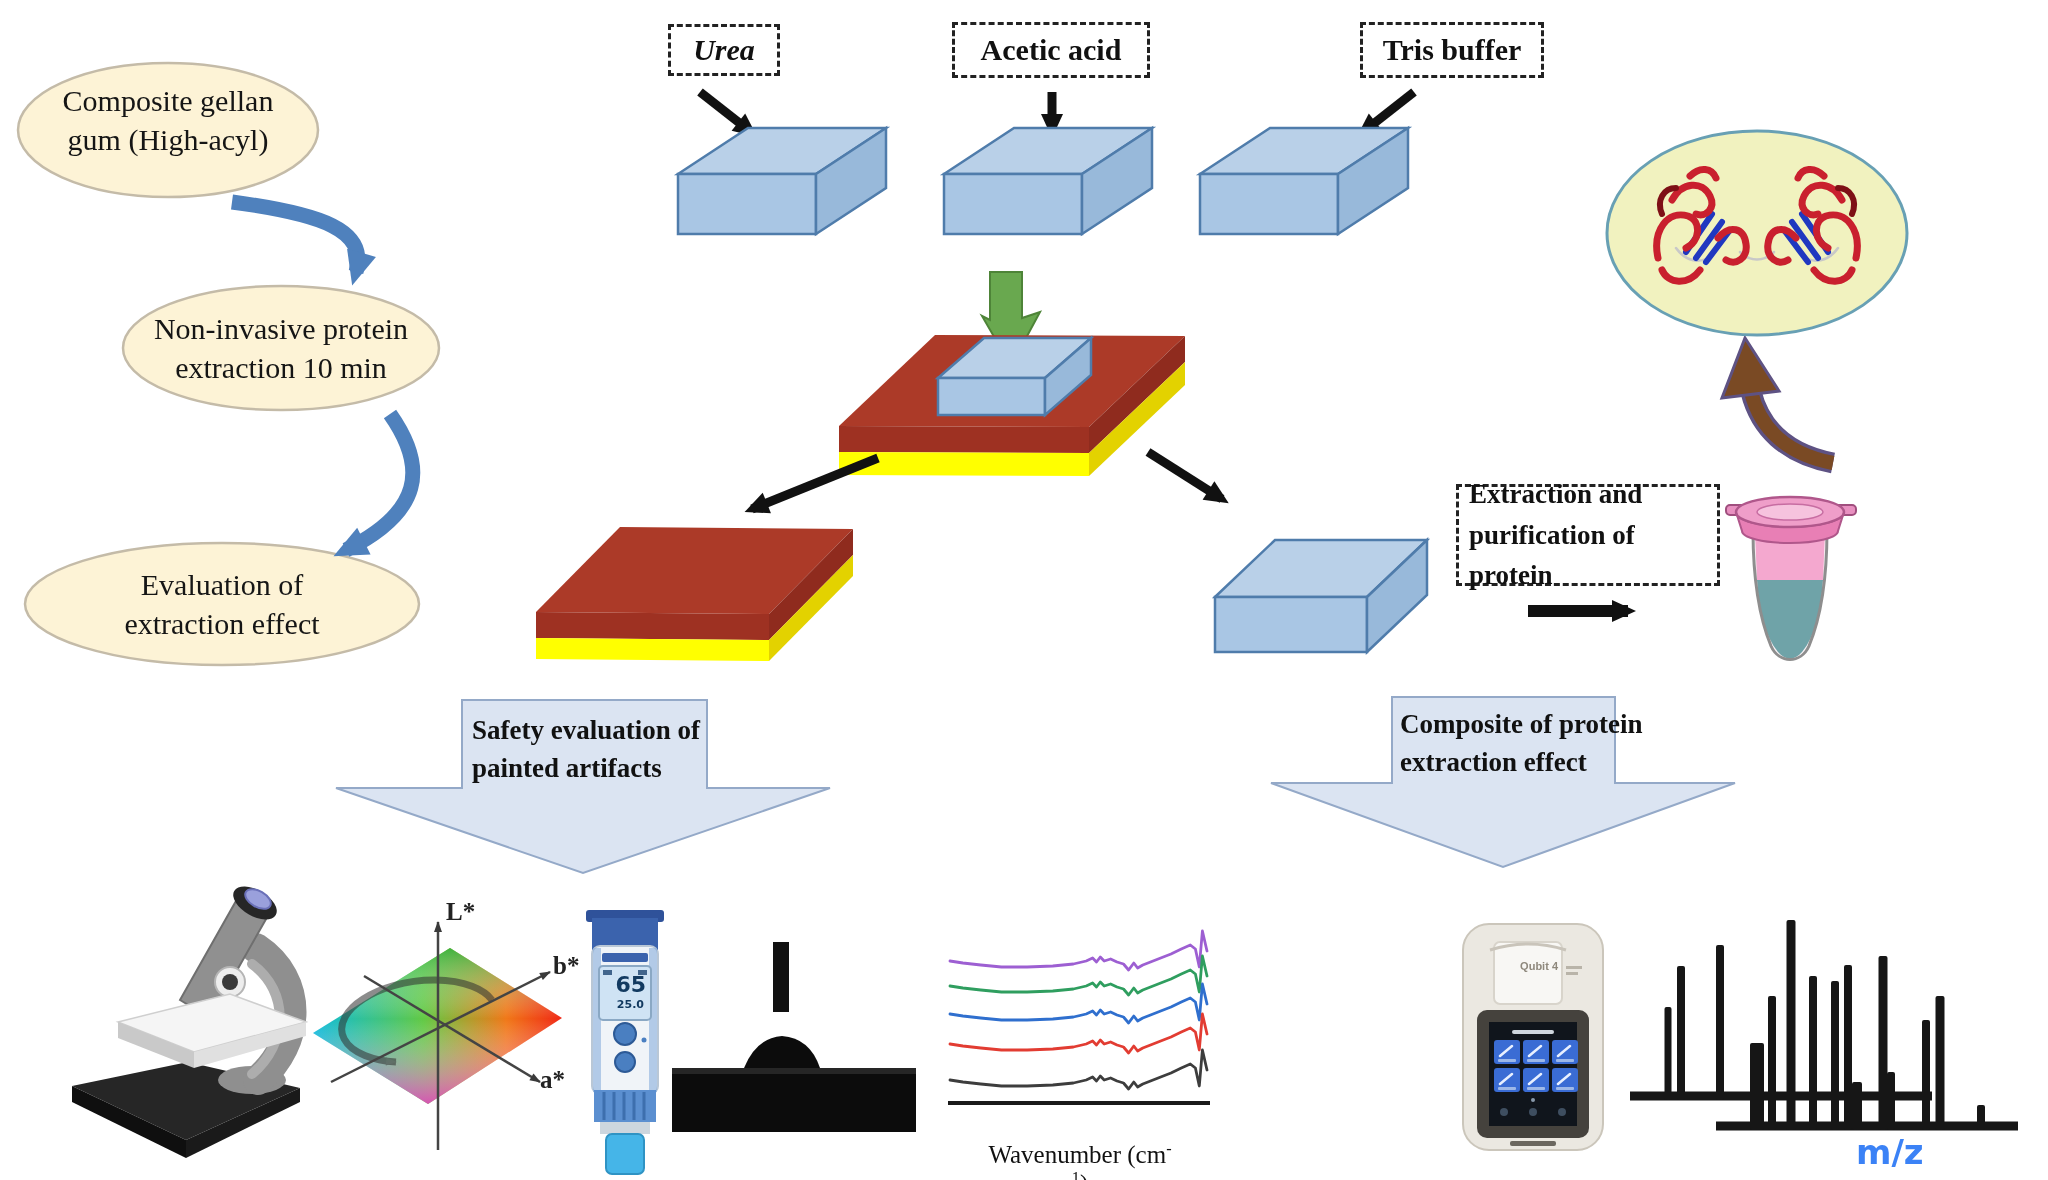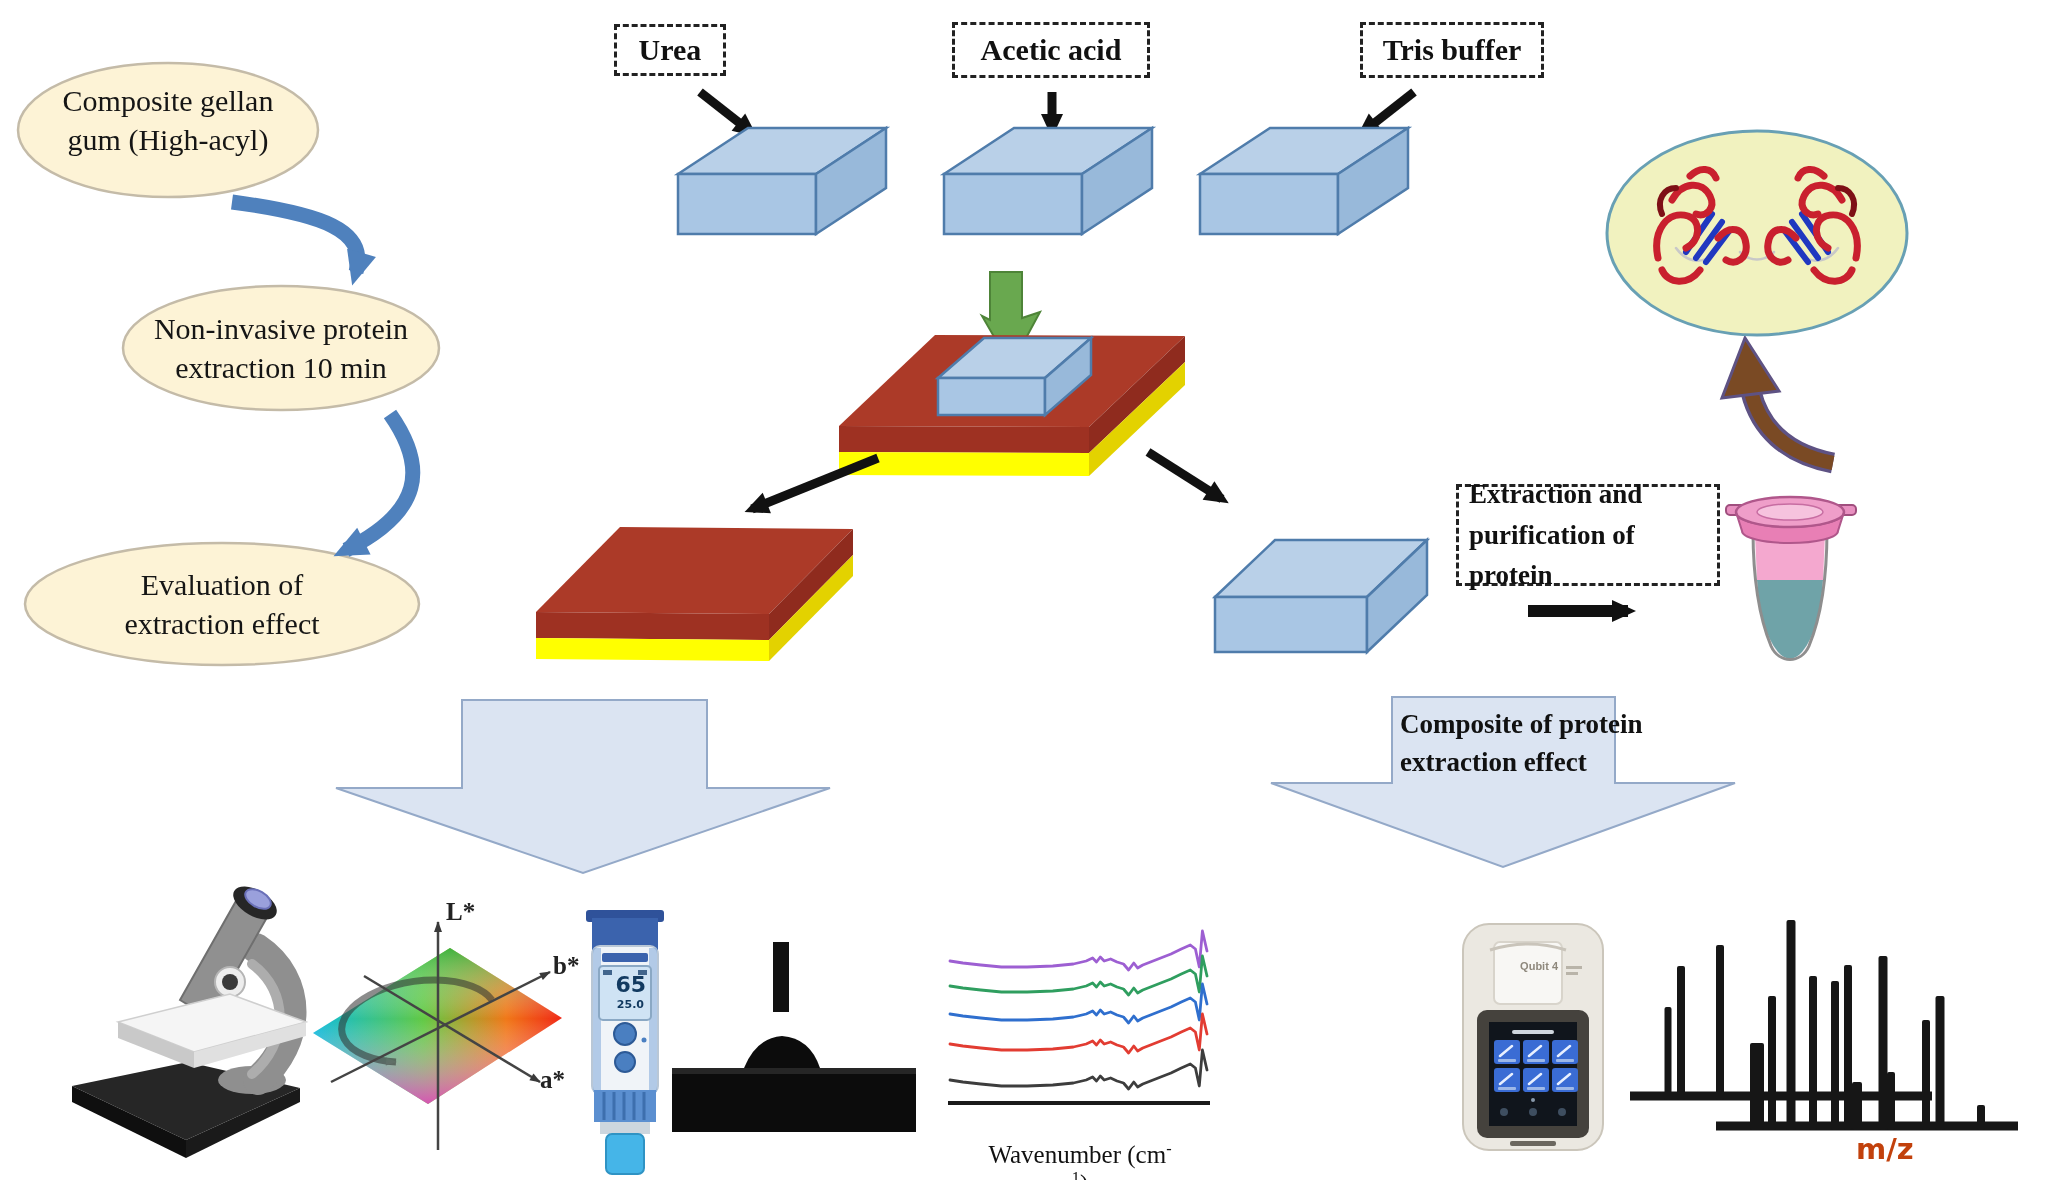--- a/index.html
+++ b/index.html
@@ -10,21 +10,21 @@
   .center{display:flex;align-items:center;justify-content:center;text-align:center;}
   .ellipse-label{font-size:30px;line-height:1.3;color:#151515;}
   .dashed-box{position:absolute;z-index:2;border:3px dashed #222;background:#fff;
       font-weight:bold;color:#111;box-sizing:border-box;}
   .reagent{font-size:30px;}
   .extraction{font-size:27px;line-height:1.5;padding:8px 10px;display:flex;align-items:center;}
   .branch-label{position:absolute;z-index:2;font-weight:bold;font-size:27px;line-height:1.4;color:#111;}
   .axis-label{position:absolute;z-index:2;font-weight:bold;font-size:25px;color:#222;}
   .ftir-label{position:absolute;z-index:2;font-size:25px;color:#111;text-align:center;}
   .ftir-label sup{font-size:0.65em;}
-  .mz-label{position:absolute;z-index:2;font-family:"DejaVu Sans",sans-serif;font-weight:bold;font-size:29px;color:#c2410c;}
+  .mz-label{position:absolute;z-index:2;font-family:"DejaVu Sans",sans-serif;font-weight:bold;font-size:34px;color:#3b82f6;}
   .lcd-main{position:absolute;z-index:3;font-family:"DejaVu Sans",sans-serif;font-weight:bold;
       font-size:22px;color:#123a60;text-align:right;}
   .lcd-sub{position:absolute;z-index:3;font-family:"DejaVu Sans",sans-serif;font-weight:bold;
       font-size:11px;color:#123a60;text-align:right;}
   .qubit-label{position:absolute;z-index:3;font-family:"Liberation Sans",sans-serif;font-weight:bold;
       font-size:11px;color:#8e887c;text-align:right;}
 </style>
 </head>
 <body>
 
@@ -284,34 +284,35 @@
         <rect x="1922" y="1020" width="8" height="110" rx="2" fill="#161616"></rect>
         <rect x="1935.5" y="996" width="9" height="134" rx="2" fill="#161616"></rect>
         <rect x="1977" y="1105" width="8" height="25" rx="2" fill="#161616"></rect>
       </g>
 </svg>
 
 <div class="txt center ellipse-label" style="left:43px;top:72px;width:250px;height:96px;">Composite gellan gum (High-acyl)</div>
 <div class="txt center ellipse-label" style="left:131px;top:308px;width:300px;height:80px;">Non-invasive protein extraction 10 min</div>
 <div class="txt center ellipse-label" style="left:102px;top:564px;width:240px;height:80px;">Evaluation of extraction effect</div>
 
-<div class="dashed-box reagent center" style="left:614px;top:24px;width:112px;height:52px;">
+<div class="dashed-box reagent center" style="left:668px;top:24px;width:112px;height:52px;font-style:italic;">
   <span>Urea</span>
 </div>
 <div class="dashed-box reagent center" style="left:952px;top:22px;width:198px;height:56px;">
   <span>Acetic acid</span>
 </div>
 <div class="dashed-box extraction" style="left:1456px;top:484px;width:264px;height:102px;">
   <span style="display:block;width:244px;">Extraction and purification of protein</span>
 </div>
 
 <div class="dashed-box reagent center" style="left:1360px;top:22px;width:184px;height:56px;">
   <span>Tris buffer</span>
 </div>
 
+<div class="branch-label" style="left:472px;top:712px;width:245px;">Safety evaluation of painted artifacts</div>
 <div class="branch-label" style="left:1400px;top:706px;width:245px;">Composite of protein extraction effect</div>
 
 <div class="axis-label" style="left:446px;top:898px;">L*</div>
 <div class="axis-label" style="left:553px;top:952px;">b*</div>
 <div class="axis-label" style="left:540px;top:1066px;">a*</div>
 
 <div class="lcd-main" style="left:602px;top:972px;width:44px;">65</div>
 <div class="lcd-sub" style="left:600px;top:998px;width:44px;">25.0</div>
 
 <div class="ftir-label" style="left:988px;top:1112px;width:184px;margin-top:28px;">

